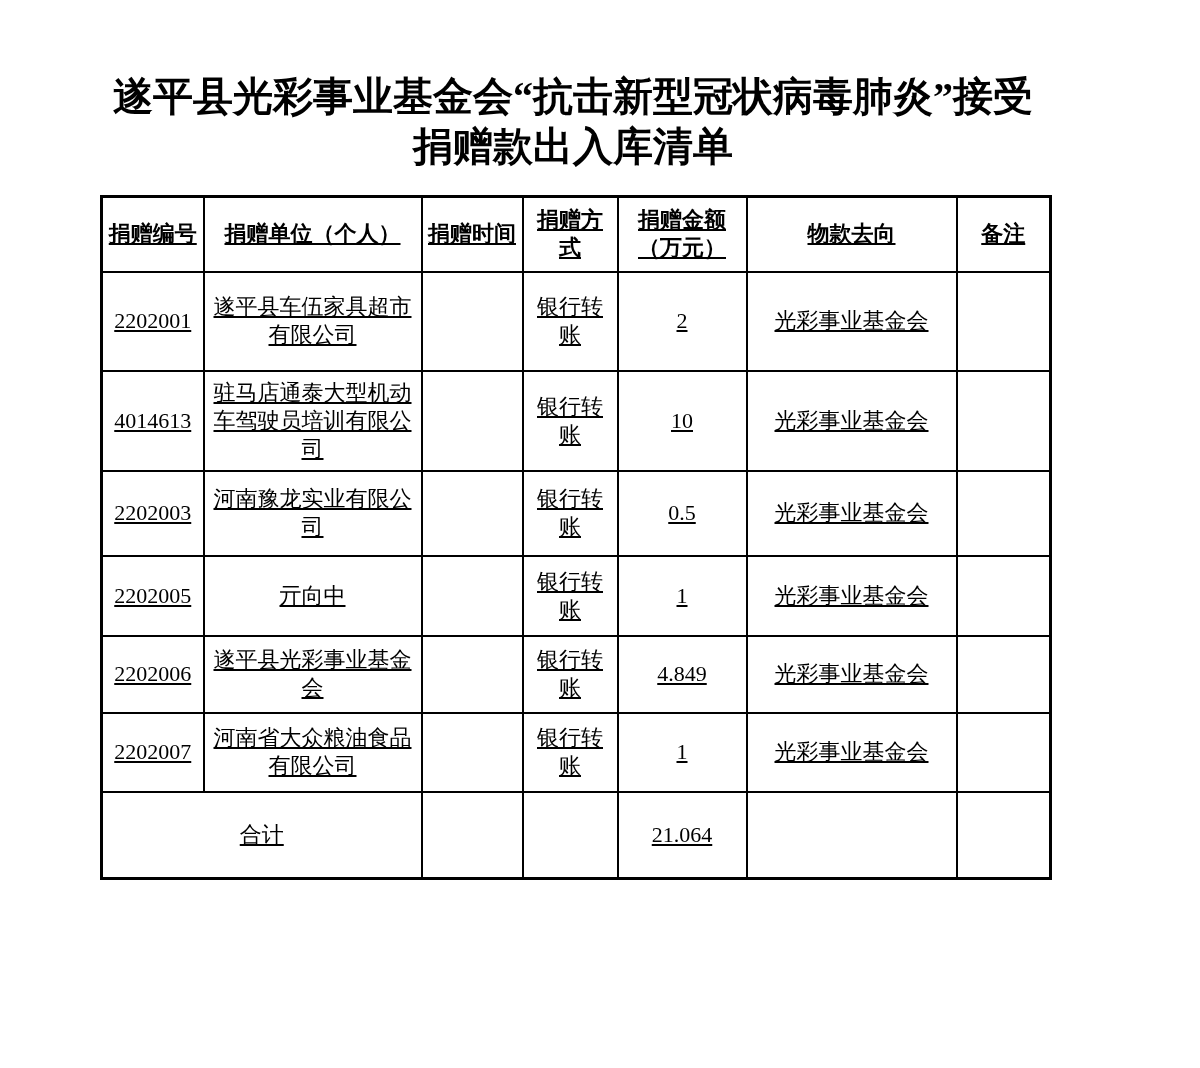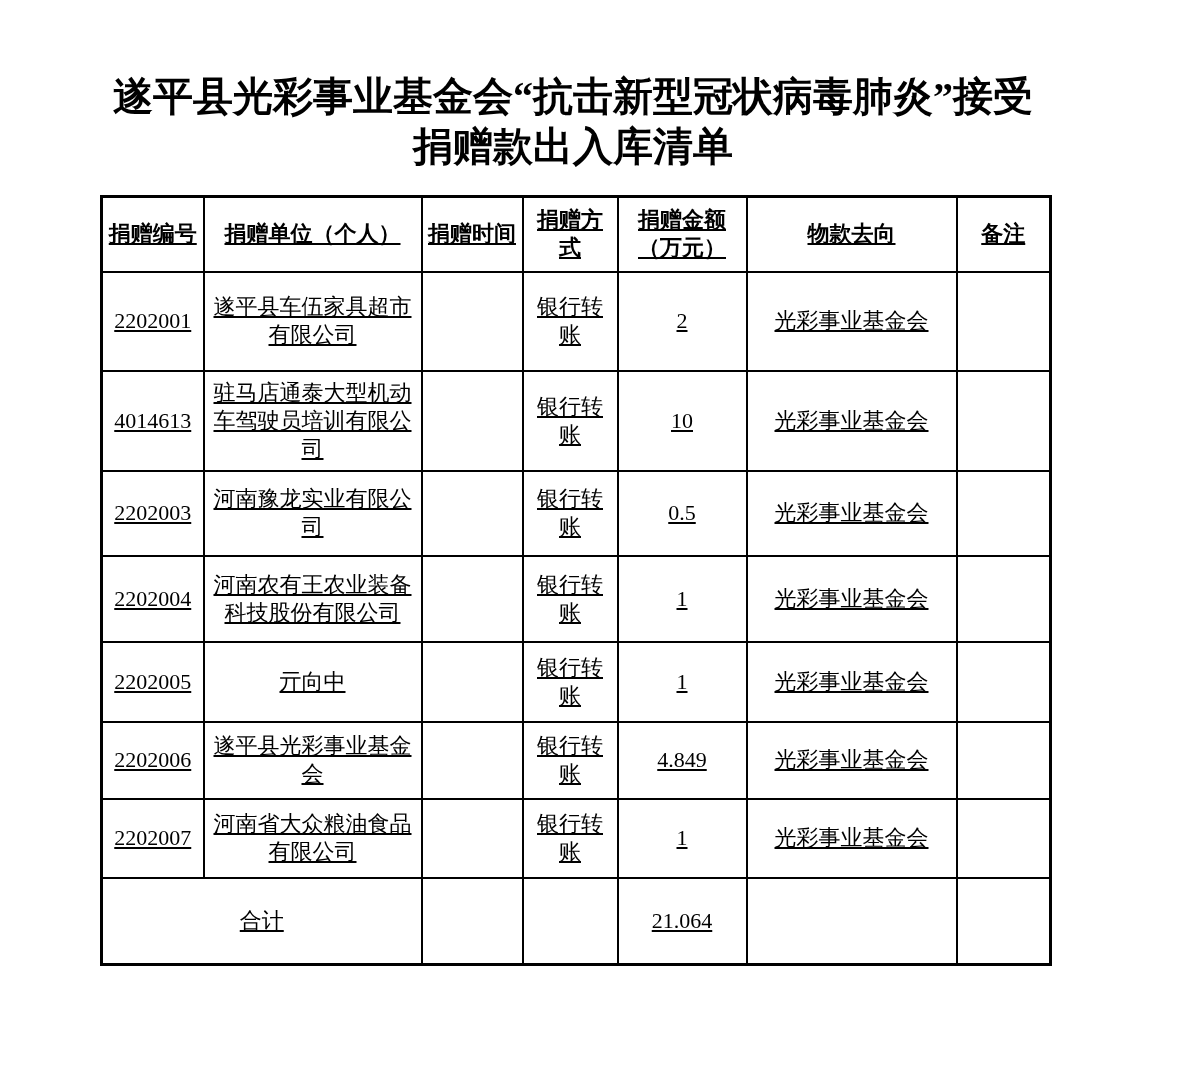--- a/index.html
+++ b/index.html
@@ -115,29 +115,20 @@
       <tr class="row-2">
         <td>2202003</td>
         <td>河南豫龙实业有限公司</td>
         <td></td>
         <td>银行转账</td>
         <td>0.5</td>
         <td>光彩事业基金会</td>
         <td></td>
       </tr>
 
-      <tr class="row-3">
-        <td>2202004</td>
-        <td>河南农有王农业装备科技股份有限公司</td>
-        <td></td>
-        <td>银行转账</td>
-        <td>1</td>
-        <td>光彩事业基金会</td>
-        <td></td>
-      </tr>
 
       <tr class="row-4">
         <td>2202005</td>
         <td>亓向中</td>
         <td></td>
         <td>银行转账</td>
         <td>1</td>
         <td>光彩事业基金会</td>
         <td></td>
       </tr>

